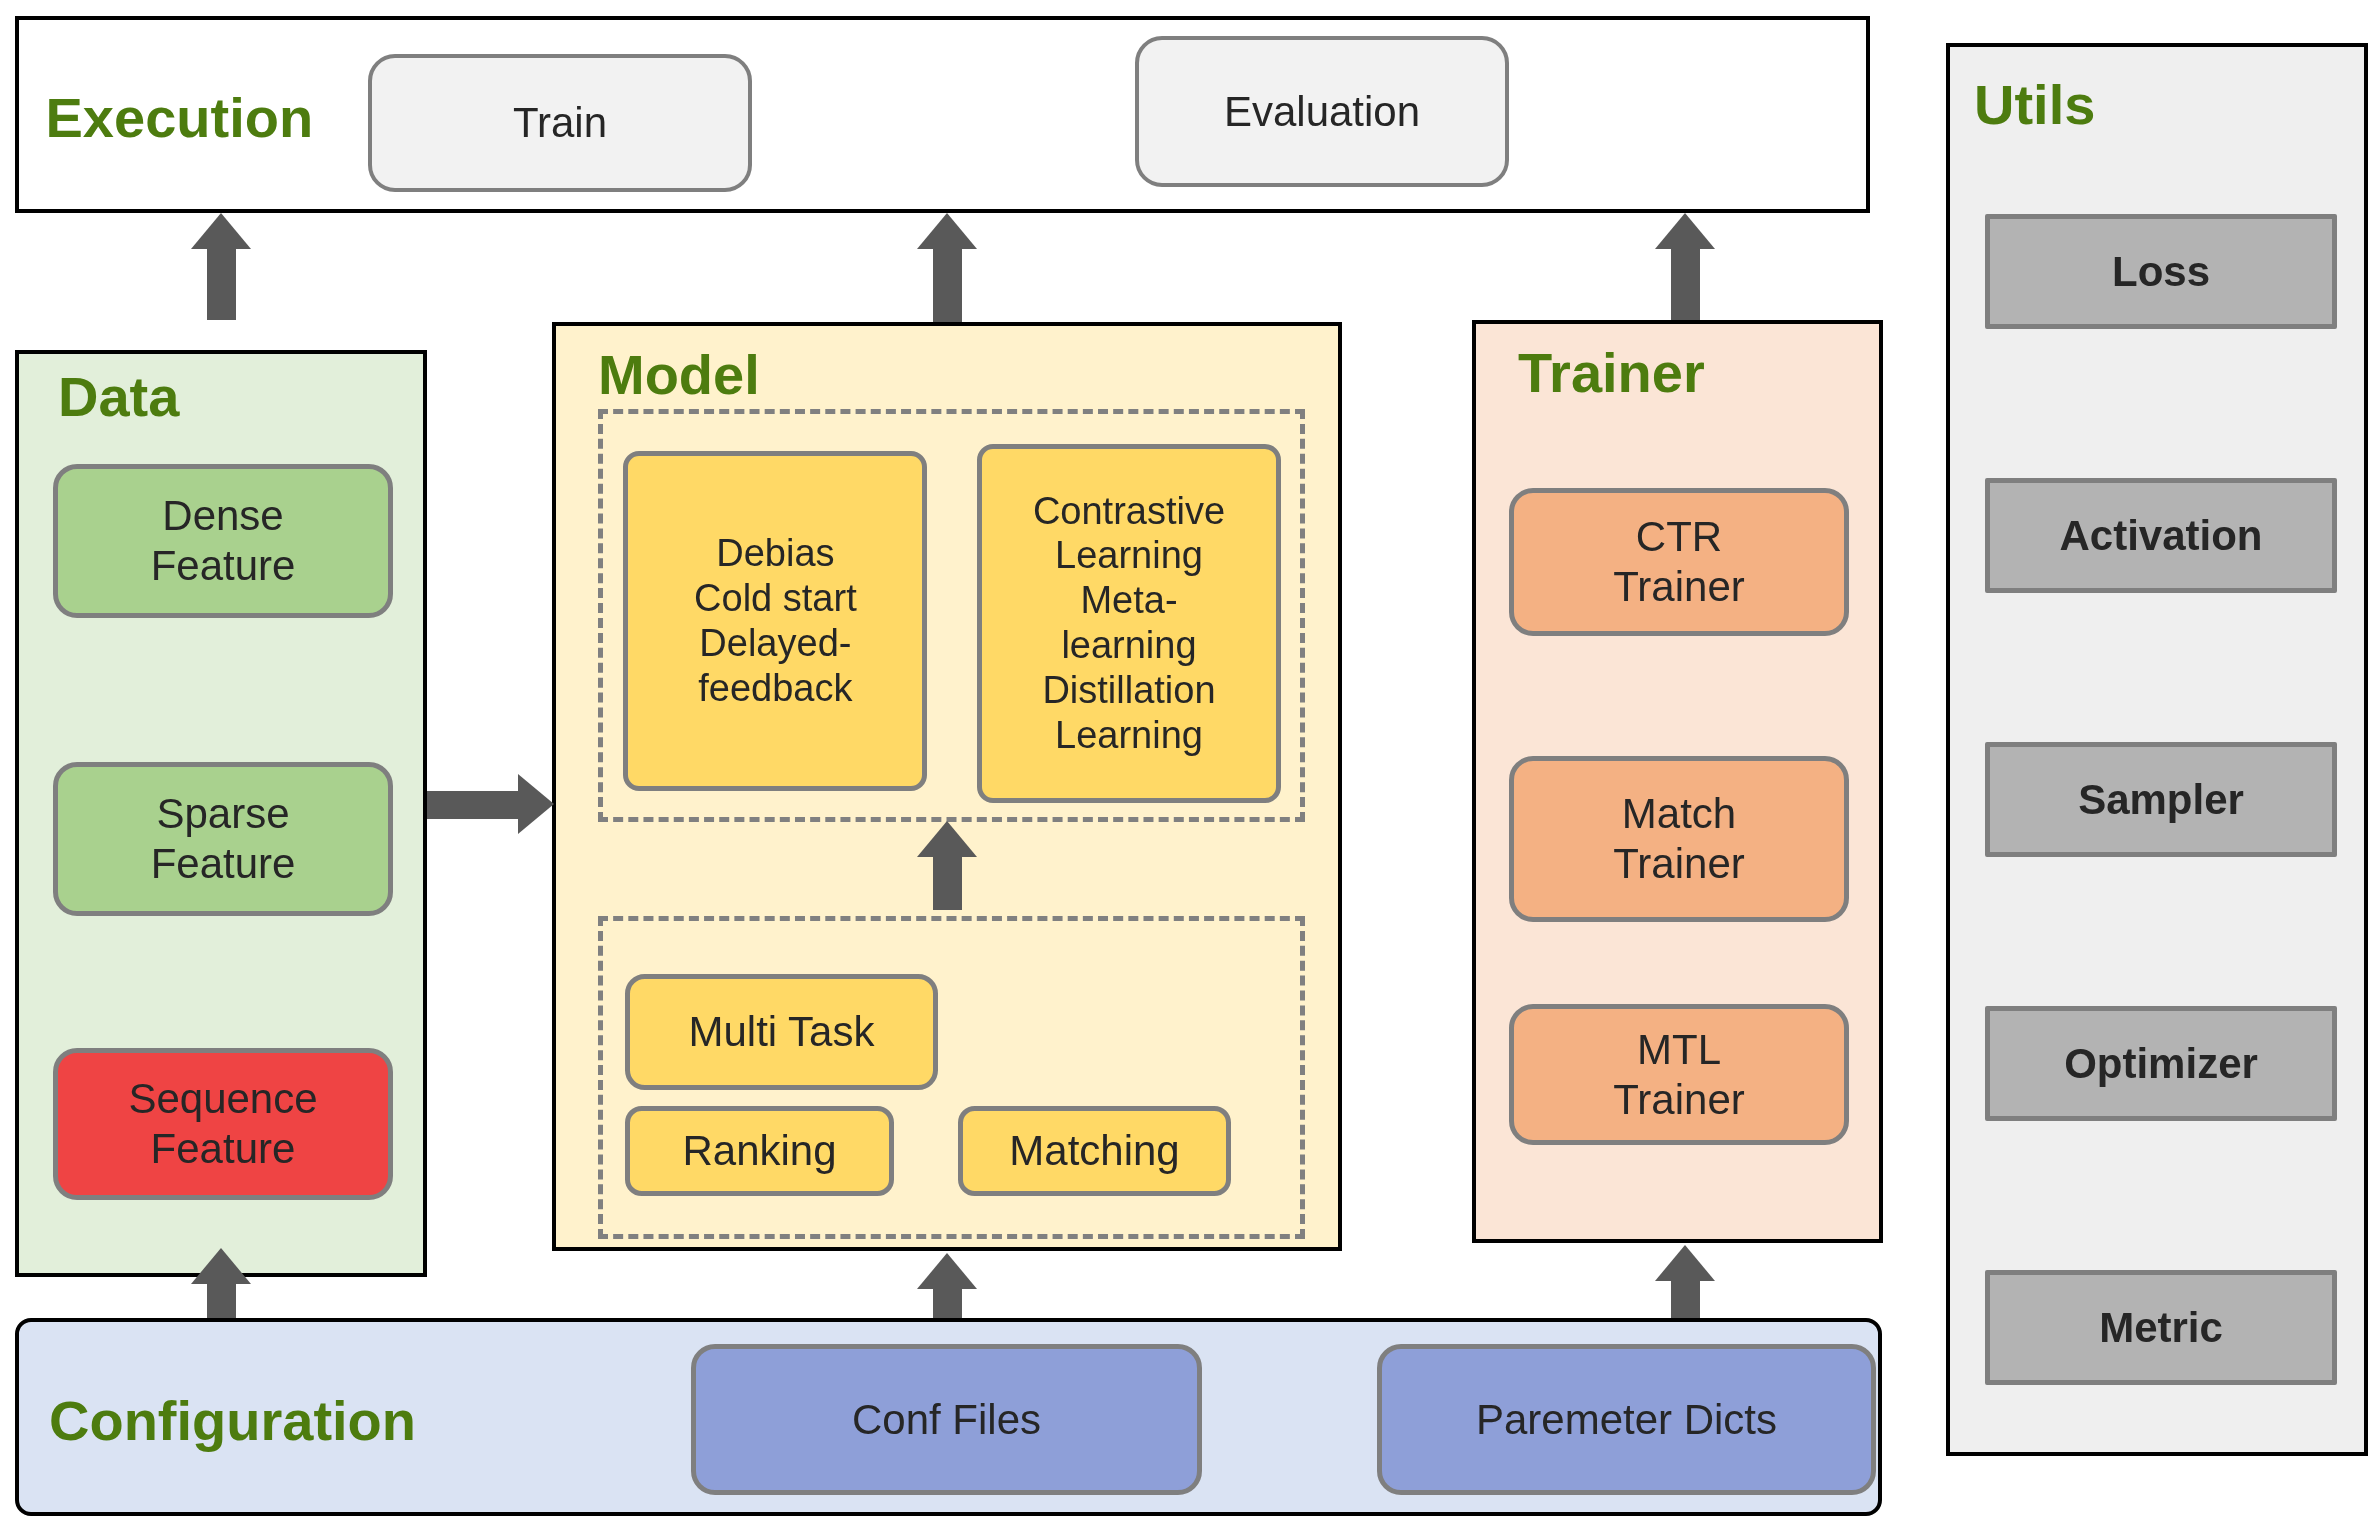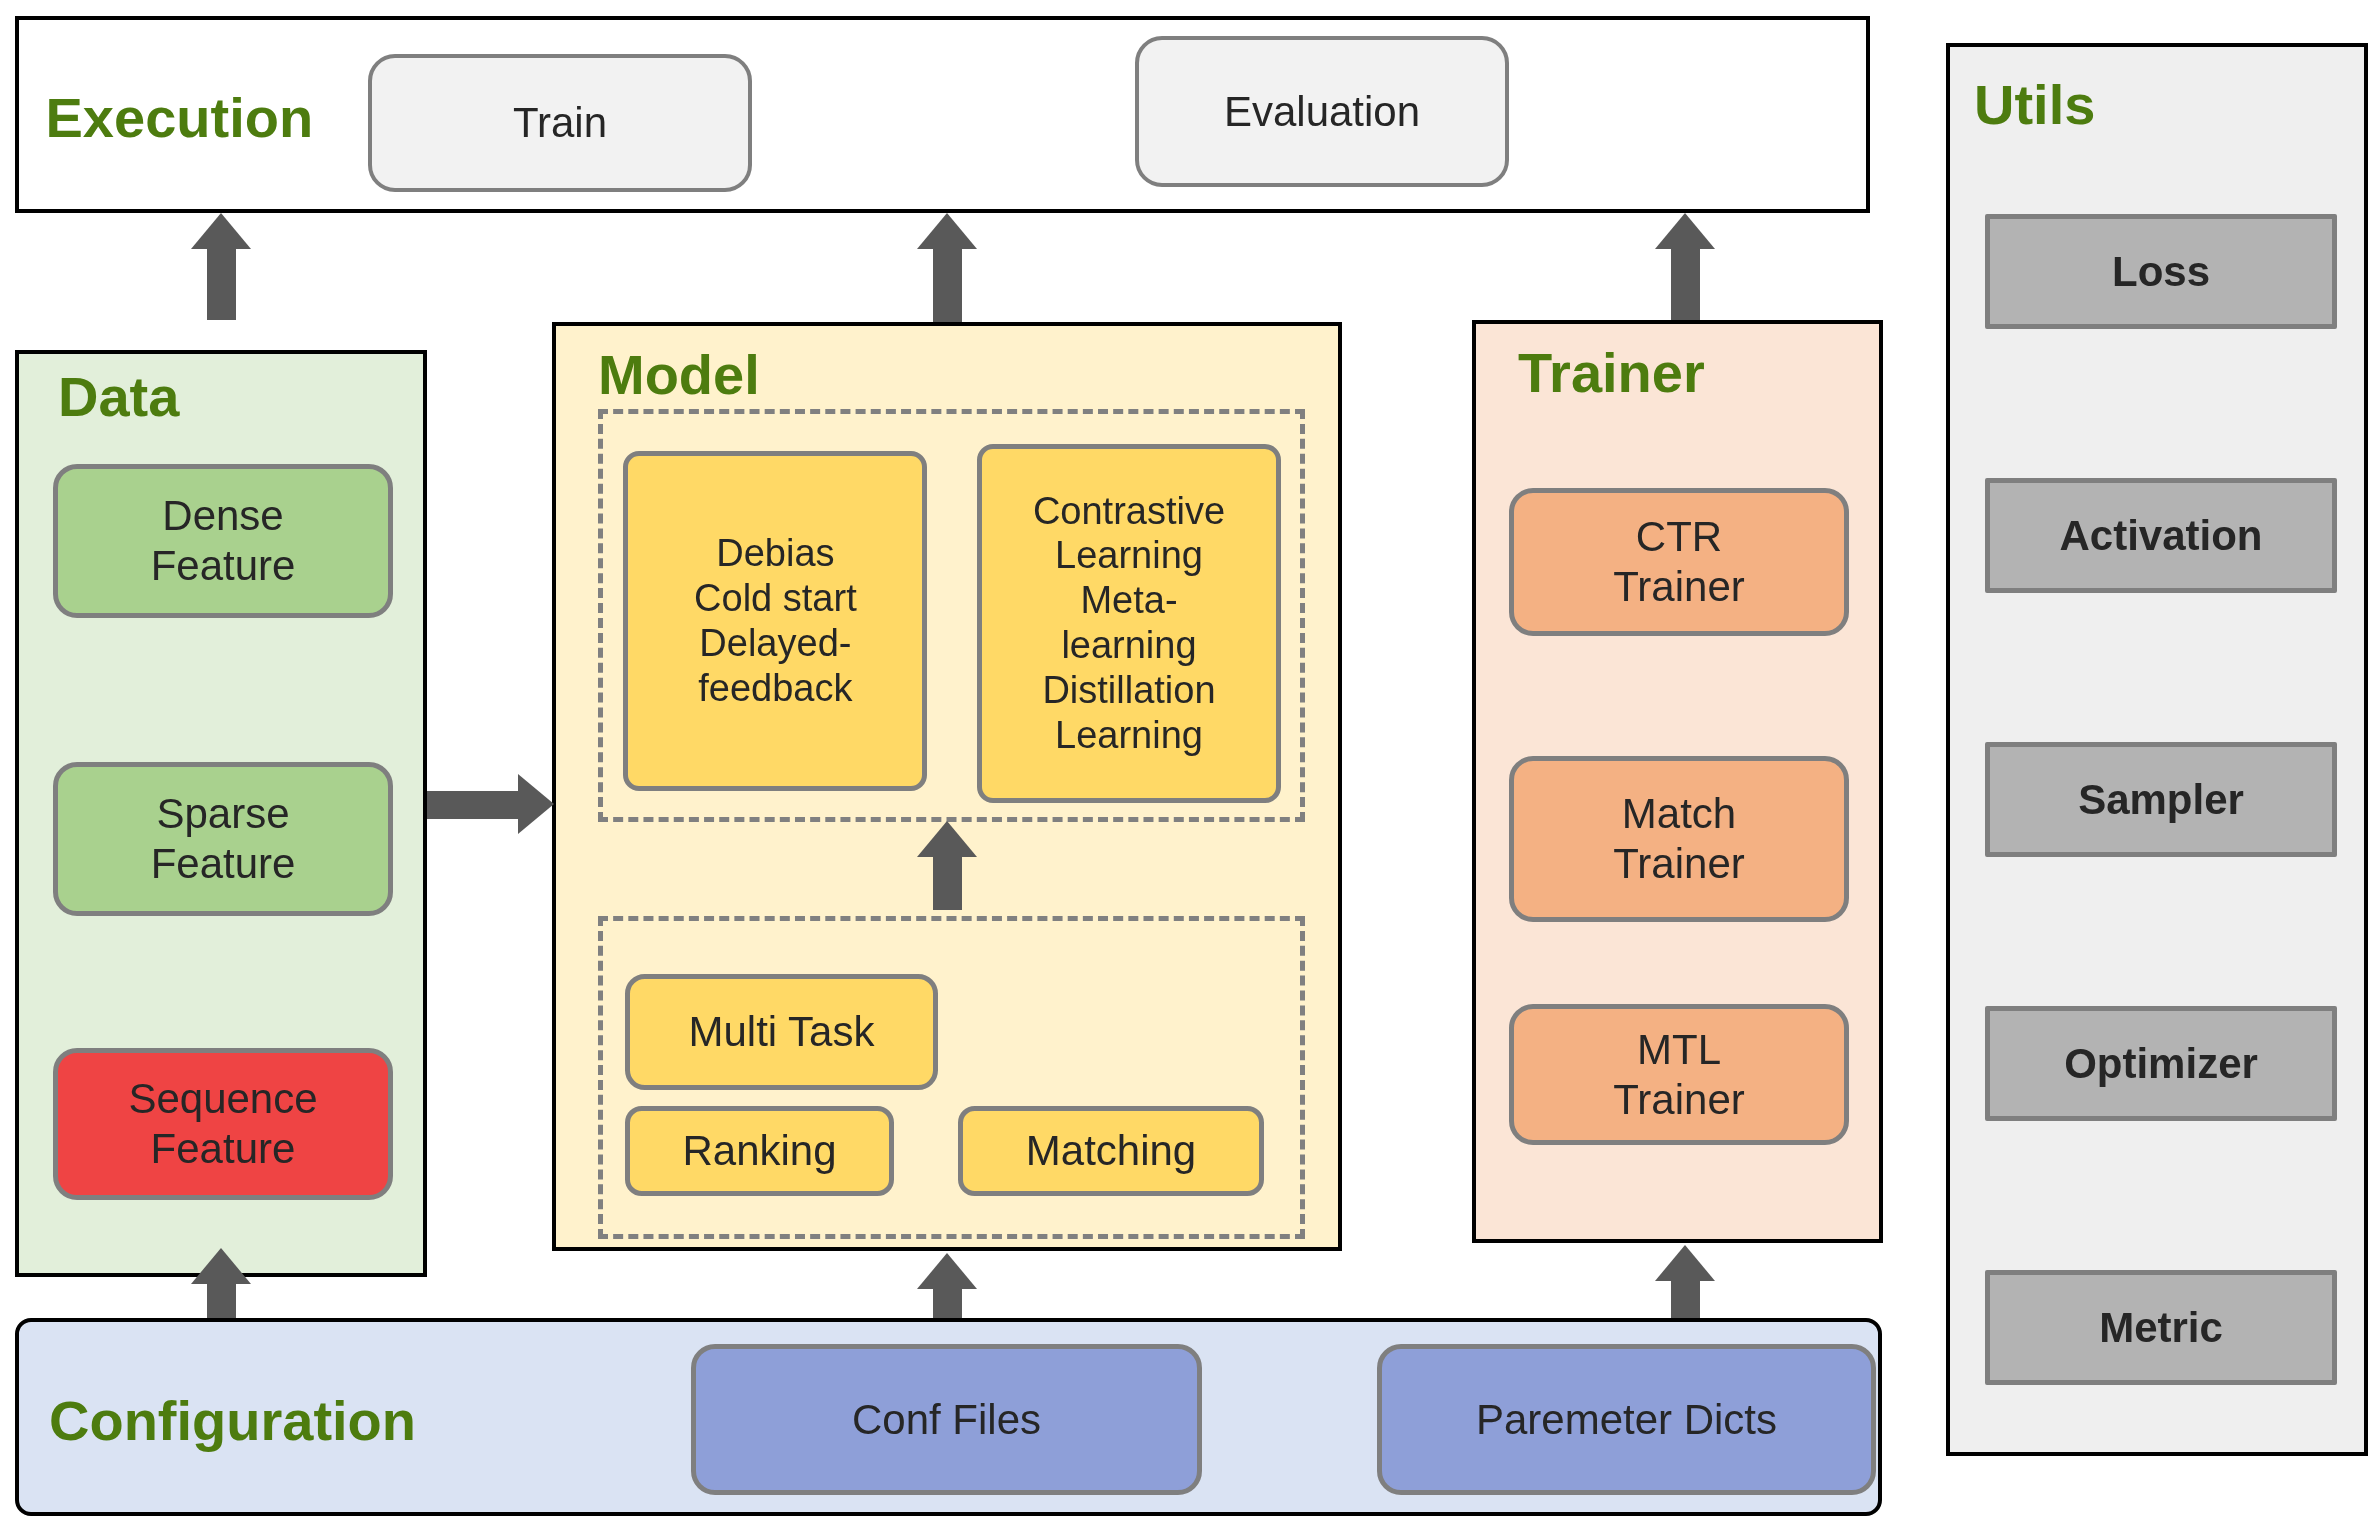--- a/index.html
+++ b/index.html
@@ -47,21 +47,21 @@
 
   
   #model { left:552px; top:322px; width:790px; height:929px; }
   #model .section-title { left:42px; top:21px; }
   #group-advanced { left:42px; top:83px; width:707px; height:413px; }
   #node-debias { left:20.4px; top:37px; width:304px; height:340px; }
   #node-contrastive { left:374px; top:29.5px; width:304px; height:359px; }
   #group-tasks { left:42px; top:590px; width:707px; height:323px; }
   #node-multitask { left:22px; top:53px; width:313px; height:116px; border-radius:19.7px; }
   #node-ranking { left:22px; top:185px; width:269px; height:90px; border-radius:16.6px; }
-  #node-matching { left:355px; top:185px; width:306px; height:90px; border-radius:16.6px; }
+  #node-matching { left:355px; top:185px; width:273px; height:90px; border-radius:16.6px; }
 
   
   #trainer { left:1472px; top:320px; width:411px; height:923px; }
   #trainer .section-title { left:42px; top:21px; }
   #node-ctr { left:33px; top:164px; width:340px; height:148px; }
   #node-match { left:33px; top:432px; width:340px; height:166px; }
   #node-mtl { left:33px; top:680px; width:340px; height:141px; }
 
   
   #utils { left:1946px; top:43px; width:422px; height:1413px; }

